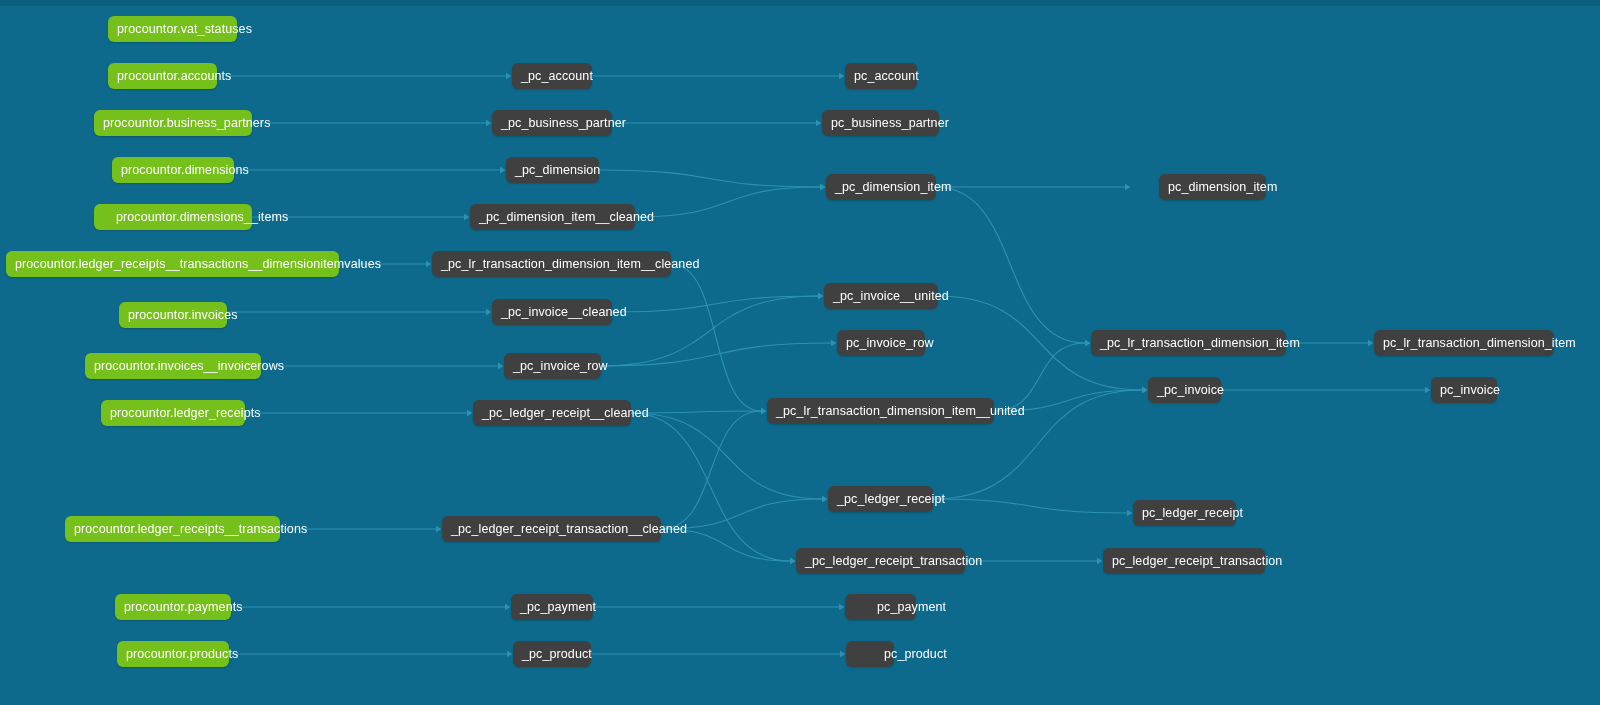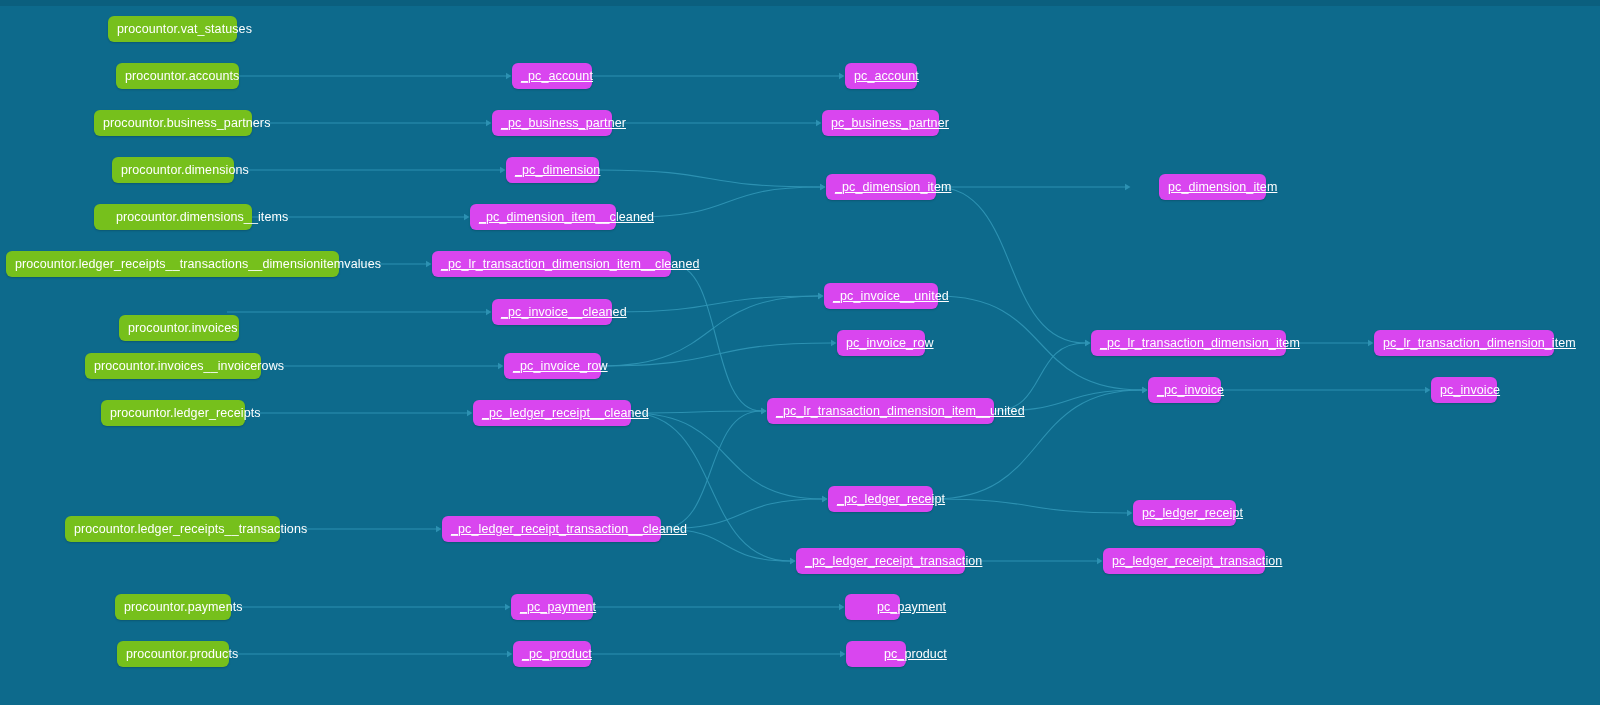--- a/index.html
+++ b/index.html
@@ -40,22 +40,21 @@
     text-align: center;
     padding: 0 9px;
     box-shadow: 0 1px 2px rgba(0,0,0,0.18);
     letter-spacing: 0.1px;
     cursor: pointer;
   }
   .node.src {
     background: #76c01c;
   }
   .node.mid {
-    background: #d946ef;
-    text-decoration: underline;
+    background: #404040;
   }
 </style>
 </head>
 <body style="background: rgb(13, 106, 140);">
 
 <div id="canvas" style="background: rgb(13, 106, 140);">
   <div id="top-band"></div>
   <svg id="edge-layer" viewBox="0 0 1600 705" preserveAspectRatio="none">
       <path d="M 229 76 C 359 76, 376 76, 506 76" fill="none" stroke="#2e93b4" stroke-width="1.1" opacity="0.95"></path>
       <path d="M 506 72.8 L 511.5 76 L 506 79.2 Z" fill="#2e93b4" opacity="0.95"></path>
@@ -127,52 +126,52 @@
       <path d="M 1127 509.8 L 1132.5 513 L 1127 516.2 Z" fill="#2e93b4" opacity="0.95"></path>
       <path d="M 965 561 C 1040.9 561, 1021.0999999999999 561, 1097 561" fill="none" stroke="#2e93b4" stroke-width="1.1" opacity="0.95"></path>
       <path d="M 1097 557.8 L 1102.5 561 L 1097 564.2 Z" fill="#2e93b4" opacity="0.95"></path>
       <path d="M 1277 343 C 1330.35 343, 1314.65 343, 1368 343" fill="none" stroke="#2e93b4" stroke-width="1.1" opacity="0.95"></path>
       <path d="M 1368 339.8 L 1373.5 343 L 1368 346.2 Z" fill="#2e93b4" opacity="0.95"></path>
       <path d="M 1221 390 C 1336.5 390, 1309.5 390, 1425 390" fill="none" stroke="#2e93b4" stroke-width="1.1" opacity="0.95"></path>
       <path d="M 1425 386.8 L 1430.5 390 L 1425 393.2 Z" fill="#2e93b4" opacity="0.95"></path>
     </svg>
   <div id="node-layer">
       <div class="node src" style="left: 108px; top: 16px; width: 129px;">procountor.vat_statuses</div>
-      <div class="node src" style="left: 116px; top: 63px; width: 123px;">procountor.accounts</div>
+      <div class="node src" style="left: 108px; top: 63px; width: 109px;">procountor.accounts</div>
       <div class="node src" style="left: 94px; top: 110px; width: 158px; text-align: center;">procountor.business_partners</div>
       <div class="node src" style="left: 112px; top: 157px; width: 122px;">procountor.dimensions</div>
       <div class="node src" style="left: 94px; top: 204px; width: 158px; padding-left: 22px;">procountor.dimensions__items</div>
       <div class="node src" style="left: 6px; top: 251px; width: 333px;">procountor.ledger_receipts__transactions__dimensionitemvalues</div>
-      <div class="node src" style="left: 119px; top: 315px; width: 120px;">procountor.invoices</div>
+      <div class="node src" style="left: 119px; top: 302px; width: 108px;">procountor.invoices</div>
       <div class="node src" style="left: 85px; top: 353px; width: 176px;">procountor.invoices__invoicerows</div>
       <div class="node src" style="left: 101px; top: 400px; width: 144px;">procountor.ledger_receipts</div>
       <div class="node src" style="left: 65px; top: 516px; width: 215px;">procountor.ledger_receipts__transactions</div>
       <div class="node src" style="left: 115px; top: 594px; width: 116px;">procountor.payments</div>
       <div class="node src" style="left: 117px; top: 641px; width: 112px;">procountor.products</div>
       <div class="node mid" style="left: 512px; top: 63px; width: 80px;">_pc_account</div>
       <div class="node mid" style="left: 492px; top: 110px; width: 120px;">_pc_business_partner</div>
       <div class="node mid" style="left: 506px; top: 157px; width: 93px;">_pc_dimension</div>
-      <div class="node mid" style="left: 470px; top: 204px; width: 146px;">_pc_dimension_item__cleaned</div>
+      <div class="node mid" style="left: 470px; top: 204px; width: 165px;">_pc_dimension_item__cleaned</div>
       <div class="node mid" style="left: 432px; top: 251px; width: 239px;">_pc_lr_transaction_dimension_item__cleaned</div>
       <div class="node mid" style="left: 492px; top: 299px; width: 120px;">_pc_invoice__cleaned</div>
       <div class="node mid" style="left: 504px; top: 353px; width: 97px;">_pc_invoice_row</div>
       <div class="node mid" style="left: 473px; top: 400px; width: 158px;">_pc_ledger_receipt__cleaned</div>
       <div class="node mid" style="left: 442px; top: 516px; width: 219px;">_pc_ledger_receipt_transaction__cleaned</div>
       <div class="node mid" style="left: 511px; top: 594px; width: 82px;">_pc_payment</div>
       <div class="node mid" style="left: 513px; top: 641px; width: 78px;">_pc_product</div>
       <div class="node mid" style="left: 845px; top: 63px; width: 72px;">pc_account</div>
       <div class="node mid" style="left: 822px; top: 110px; width: 117px;">pc_business_partner</div>
       <div class="node mid" style="left: 826px; top: 174px; width: 110px;">_pc_dimension_item</div>
       <div class="node mid" style="left: 824px; top: 283px; width: 114px;">_pc_invoice__united</div>
       <div class="node mid" style="left: 837px; top: 330px; width: 88px;">pc_invoice_row</div>
       <div class="node mid" style="left: 767px; top: 398px; width: 227px;">_pc_lr_transaction_dimension_item__united</div>
       <div class="node mid" style="left: 828px; top: 486px; width: 105px;">_pc_ledger_receipt</div>
       <div class="node mid" style="left: 796px; top: 548px; width: 169px; text-align: right;">_pc_ledger_receipt_transaction</div>
-      <div class="node mid" style="left: 845px; top: 594px; width: 55px; padding-left: 32px;">pc_payment</div>
-      <div class="node mid" style="left: 846px; top: 641px; width: 60px; padding-left: 38px;">pc_product</div>
+      <div class="node mid" style="left: 845px; top: 594px; width: 71px; padding-left: 32px;">pc_payment</div>
+      <div class="node mid" style="left: 846px; top: 641px; width: 48px; padding-left: 38px;">pc_product</div>
       <div class="node mid" style="left: 1131px; top: 174px; width: 107px; margin-left: 28px;">pc_dimension_item</div>
       <div class="node mid" style="left: 1091px; top: 330px; width: 195px;">_pc_lr_transaction_dimension_item</div>
       <div class="node mid" style="left: 1148px; top: 377px; width: 73px;">_pc_invoice</div>
       <div class="node mid" style="left: 1133px; top: 500px; width: 103px;">pc_ledger_receipt</div>
       <div class="node mid" style="left: 1103px; top: 548px; width: 162px;">pc_ledger_receipt_transaction</div>
       <div class="node mid" style="left: 1374px; top: 330px; width: 180px;">pc_lr_transaction_dimension_item</div>
       <div class="node mid" style="left: 1431px; top: 377px; width: 66px;">pc_invoice</div>
     </div>
 </div>
 

